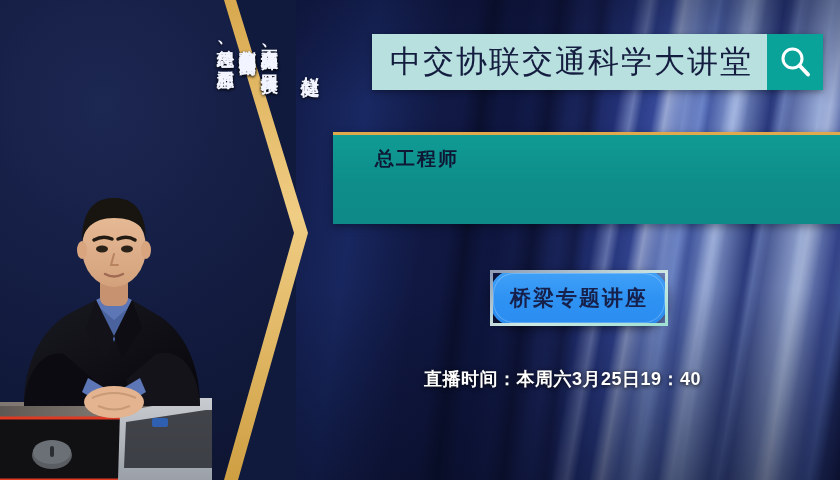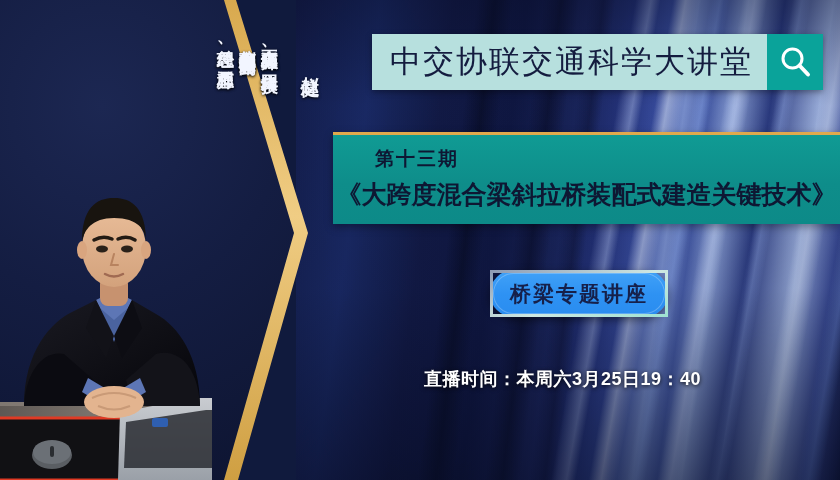--- a/index.html
+++ b/index.html
@@ -127,21 +127,21 @@
     font-size:25px;
     font-weight:bold;
     letter-spacing:0px;
     text-align:center;
     margin-top:6px;
     white-space:nowrap;
   }
 
   
   .pill-badge {
-    position:absolute; left:490px; top:270px; width:178px; height:47px;
+    position:absolute; left:490px; top:270px; width:178px; height:56px;
     border-radius:24px;
     background:linear-gradient(180deg,#3fa0f7 0%, #2e92f3 52%, #2a8df0 100%);
     border:3px solid;
     border-image:linear-gradient(160deg,#8e9bb4 0%, #cfe8e2 55%, #9fe2d2 100%) 1;
     box-shadow:0 0 0 1px rgba(255,255,255,.25) inset, 0 3px 9px rgba(0,0,0,.45);
     display:flex; align-items:center; justify-content:center;
   }
   .pill-badge span {
     color:#16204a;
     font-size:21px;
@@ -264,22 +264,21 @@
     <div class="header-title">中交协联交通科学大讲堂</div>
     <div class="header-search">
       <svg width="34" height="34" viewBox="0 0 34 34" aria-hidden="true">
         <circle cx="14.5" cy="13.5" r="9.5" fill="none" stroke="#ffffff" stroke-width="3"></circle>
         <line x1="21.5" y1="20.5" x2="30" y2="29.5" stroke="#ffffff" stroke-width="4" stroke-linecap="round"></line>
       </svg>
     </div>
   </div>
 
   <div class="subtitle-banner">
-    <div class="sub-line1">第十三期</div>
-    <div class="sub-line2">《大跨度混合梁斜拉桥装配式建造关键技术》</div>
+    <div class="sub-line1">总工程师</div>
   </div>
 
   <div class="pill-badge">
     <span>桥梁专题讲座</span>
   </div>
 
   <div class="info-line info-1">直播时间：本周六3月25日19：40</div>
 
 </div>
 

